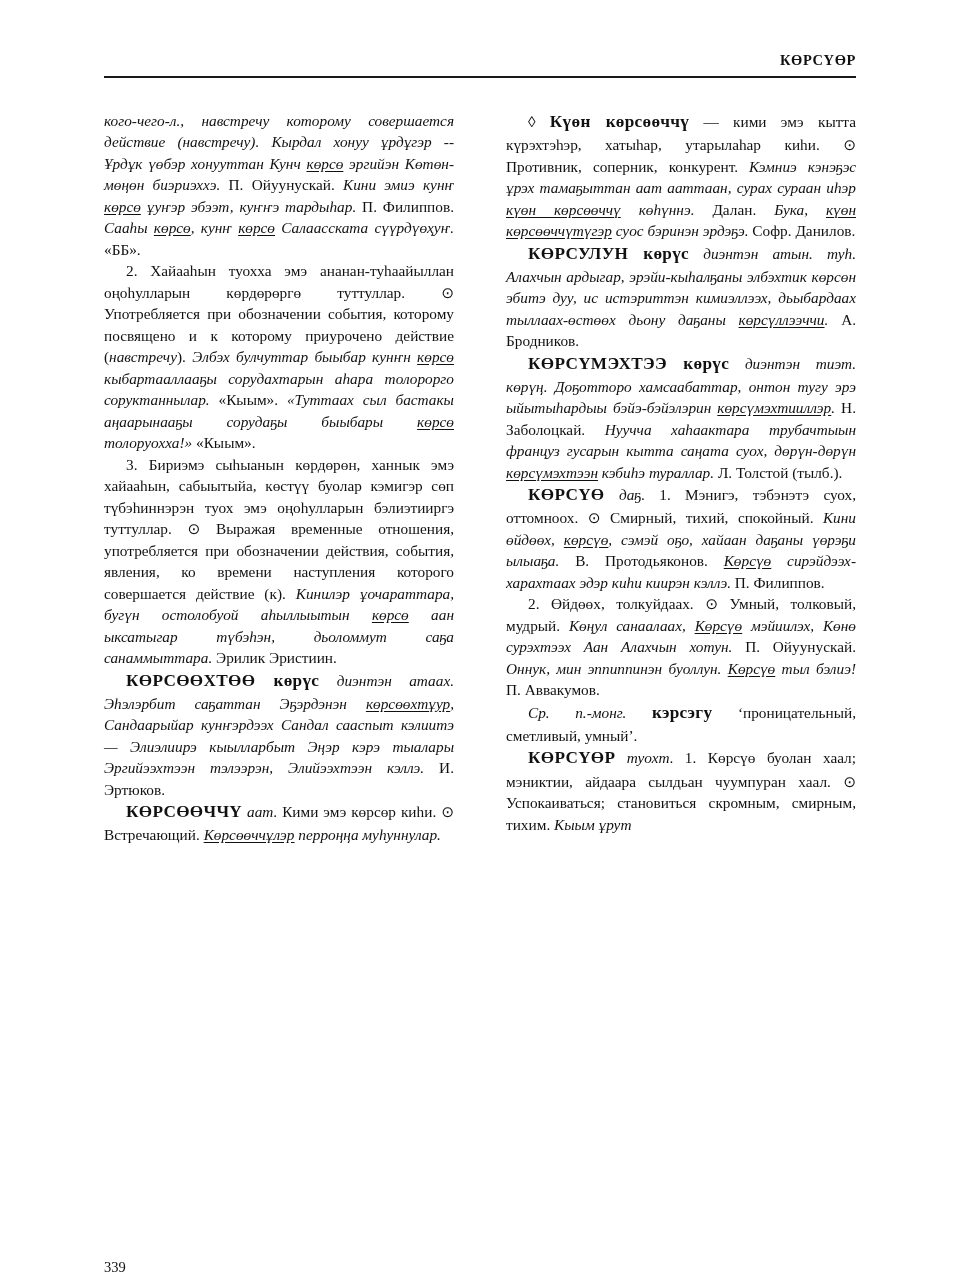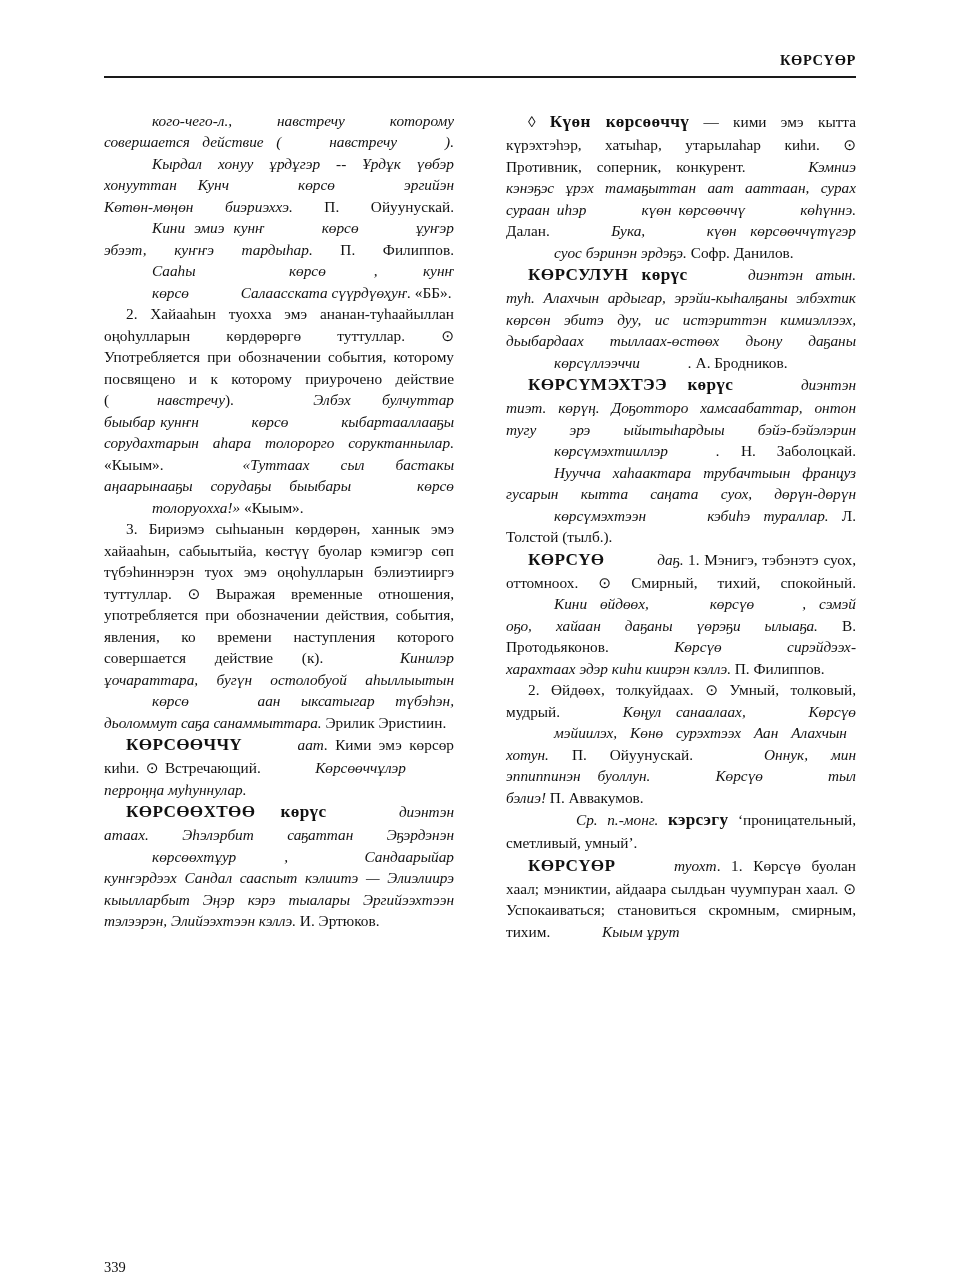--- a/index.html
+++ b/index.html
@@ -55,27 +55,28 @@
     line-height: 1.405;
     text-align: justify;
     text-justify: inter-word;
     hyphens: manual;
   }
   p {
     margin: 0;
     text-indent: 22px;
   }
   p.noindent { text-indent: 0; }
-  .it { font-style: italic; margin-left: 48px; }
+  .it { font-style: italic; }
   .hw {
     font-weight: bold;
     font-size: 17.2px;
     letter-spacing: 0.3px;
   }
   .u {
+    text-decoration: underline;
     text-underline-offset: 2px;
   }
   .pagenum {
     position: absolute;
     left: 104px;
     top: 1259px;
     width: 752px;
     text-align: left;
     font-size: 14.5px;
   }
@@ -86,22 +87,22 @@
 <div class="page">
 
   <div class="header">КӨРСҮӨР</div>
   <div class="rule"></div>
 
   <div class="columns">
     <div class="col">
         <p class="noindent"><span class="it">кого-чего-л., навстречу которому совершается действие (</span><span class="it">навстречу</span><span class="it">). </span><span class="it">Кырдал хонуу ұрдұгэр -- Ұрдұк үөбэр хонууттан Кунч </span><span class="it u">көрсө</span><span class="it"> эргийэн Көтөн-мөңөн биэриэххэ.</span><span class=""> П. Ойуунускай. </span><span class="it">Кини эмиэ кунҥ </span><span class="it u">көрсө</span><span class="it"> ұуҥэр эбээт, куҥҥэ тардыһар.</span><span class=""> П. Филиппов. </span><span class="it">Сааһы </span><span class="it u">көрсө</span><span class="it">, кунҥ </span><span class="it u">көрсө</span><span class="it"> Салаасската сүүрдүөҳуҥ.</span><span class=""> «ББ».</span></p>
         <p><span class="">2. Хайааһын туохха эмэ ананан-туһаайыллан оңоһулларын көрдөрөргө туттуллар. </span><span class="">⊙</span><span class=""> Употребляется при обозначении события, которому посвящено и к которому приурочено действие (</span><span class="it">навстречу</span><span class="">). </span><span class="it">Элбэх булчуттар быыбар кунҥн </span><span class="it u">көрсө</span><span class="it"> кыбартааллааҕы сорудахтарын аһара толорорго соруктаннылар.</span><span class=""> «Кыым». </span><span class="it">«Туттаах сыл бастакы аңаарынааҕы сорудаҕы быыбары </span><span class="it u">көрсө</span><span class="it"> толоруохха!»</span><span class=""> «Кыым».</span></p>
         <p><span class="">3. Бириэмэ сыһыанын көрдөрөн, ханнык эмэ хайааһын, сабыытыйа, көстүү буолар кэмигэр сөп түбэһиннэрэн туох эмэ оңоһулларын бэлиэтииргэ туттуллар. </span><span class="">⊙</span><span class=""> Выражая временные отношения, употребляется при обозначении действия, события, явления, ко времени наступления которого совершается действие (к). </span><span class="it">Кинилэр ұочараттара, бугүн остолобуой аһыллыытын </span><span class="it u">көрсө</span><span class="it"> аан ыксатыгар түбэһэн, дьоломмут саҕа санаммыттара.</span><span class=""> Эрилик Эристиин.</span></p>
+        <p><span class="hw">КӨРСӨӨХТӨӨ</span><span class="hw"> көрүс</span><span class="it"> диэнтэн атаах. Эһэлэрбит саҕаттан Эҕэрдэнэн </span><span class="it u">көрсөөхтұур</span><span class="it">, Сандаарыйар кунҥэрдээх Сандал сааспыт кэлиитэ — Элиэлиирэ кыылларбыт Эңэр кэрэ тыалары Эргийээхтээн тэлээрэн, Элийээхтээн кэллэ.</span><span class=""> И. Эртюков.</span></p>
         <p><span class="hw">КӨРСӨӨЧЧҮ</span><span class="it"> аат</span><span class="">. Кими эмэ көрсөр киһи. </span><span class="">⊙</span><span class=""> Встречающий. </span><span class="it u">Көрсөөччұлэр</span><span class="it"> перроңңа муһуннулар.</span></p>
-        <p><span class="hw">КӨРСӨӨХТӨӨ</span><span class="hw"> көрүс</span><span class="it"> диэнтэн атаах. Эһэлэрбит саҕаттан Эҕэрдэнэн </span><span class="it u">көрсөөхтұур</span><span class="it">, Сандаарыйар кунҥэрдээх Сандал сааспыт кэлиитэ — Элиэлиирэ кыылларбыт Эңэр кэрэ тыалары Эргийээхтээн тэлээрэн, Элийээхтээн кэллэ.</span><span class=""> И. Эртюков.</span></p>
       </div>
     <div class="col">
         <p><span class="">◊ </span><span class="hw">Күөн көрсөөччү</span><span class=""> — кими эмэ кытта күрэхтэһэр, хатыһар, утарылаһар киһи. </span><span class="">⊙</span><span class=""> Противник, соперник, конкурент. </span><span class="it">Кэмниэ кэнэҕэс ұрэх тамаҕыттан аат ааттаан, сурах сураан иһэр </span><span class="it u">күөн көрсөөччү</span><span class="it"> көһүннэ.</span><span class=""> Далан. </span><span class="it">Бука, </span><span class="it u">күөн көрсөөччүтүгэр</span><span class="it"> суос бэринэн эрдэҕэ.</span><span class=""> Софр. Данилов.</span></p>
         <p><span class="hw">КӨРСУЛУН</span><span class="hw"> көрүс</span><span class="it"> диэнтэн атын. туһ. Алахчын ардыгар, эрэйи-кыһалҕаны элбэхтик көрсөн эбитэ дуу, ис истэриттэн кимиэллээх, дьыбардаах тыллаах-өстөөх дьону даҕаны </span><span class="it u">көрсүллээччи</span><span class="it">.</span><span class=""> А. Бродников.</span></p>
         <p><span class="hw">КӨРСҮМЭХТЭЭ</span><span class="hw"> көрүс</span><span class="it"> диэнтэн тиэт. көрүң. Доҕотторо хамсаабаттар, онтон тугу эрэ ыйытыһардыы бэйэ-бэйэлэрин </span><span class="it u">көрсүмэхтииллэр</span><span class="it">.</span><span class=""> Н. Заболоцкай. </span><span class="it">Нуучча хаһаактара трубачтыын француз гусарын кытта саңата суох, дөрүн-дөрүн </span><span class="it u">көрсүмэхтээн</span><span class="it"> кэбиһэ тураллар.</span><span class=""> Л. Толстой (тылб.).</span></p>
         <p><span class="hw">КӨРСҮӨ</span><span class="it"> даҕ</span><span class="">. 1. Мэнигэ, тэбэнэтэ суох, оттомноох. </span><span class="">⊙</span><span class=""> Смирный, тихий, спокойный. </span><span class="it">Кини өйдөөх, </span><span class="it u">көрсүө</span><span class="it">, сэмэй оҕо, хайаан даҕаны үөрэҕи ылыаҕа.</span><span class=""> В. Протодьяконов. </span><span class="it u">Көрсүө</span><span class="it"> сирэйдээх-харахтаах эдэр киһи киирэн кэллэ.</span><span class=""> П. Филиппов.</span></p>
         <p><span class="">2. Өйдөөх, толкуйдаах. </span><span class="">⊙</span><span class=""> Умный, толковый, мудрый. </span><span class="it">Көңул санаалаах, </span><span class="it u">Көрсүө</span><span class="it"> мэйиилэх, Көнө сурэхтээх Аан Алахчын хотун.</span><span class=""> П. Ойуунускай. </span><span class="it">Оннук, мин эппиппинэн буоллун. </span><span class="it u">Көрсүө</span><span class="it"> тыл бэлиэ!</span><span class=""> П. Аввакумов.</span></p>
         <p><span class="it">Ср. п.-монг. </span><span class="hw">кэрсэгу</span><span class=""> ʻпроницательный, сметливый, умныйʼ.</span></p>
         <p><span class="hw">КӨРСҮӨР</span><span class="it"> туохт</span><span class="">. 1. Көрсүө буолан хаал; мэниктии, айдаара сылдьан чуумпуран хаал. </span><span class="">⊙</span><span class=""> Успокаиваться; становиться скромным, смирным, тихим. </span><span class="it">Кыым ұрут</span></p>
       </div>

